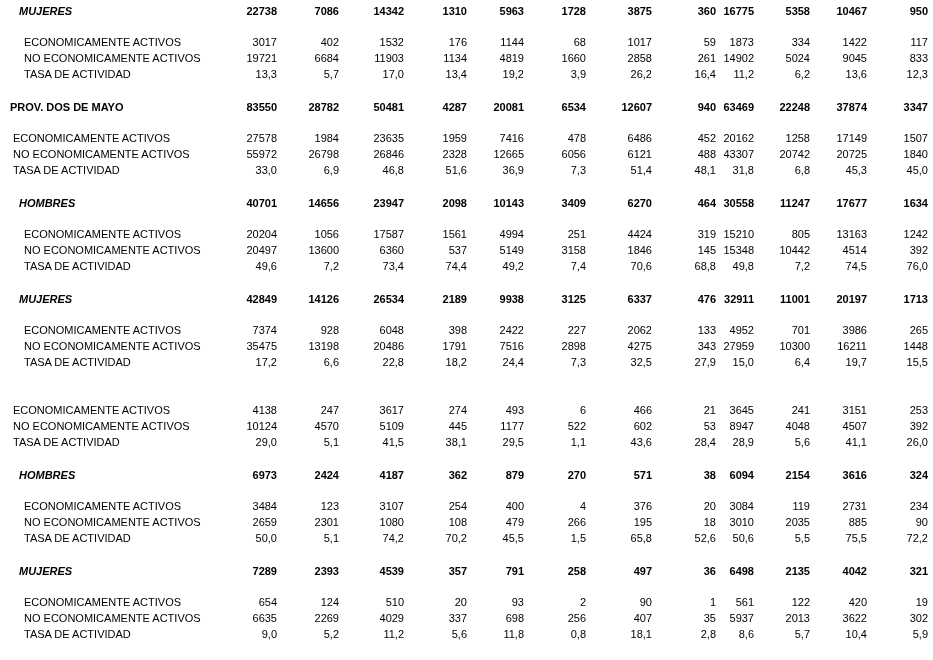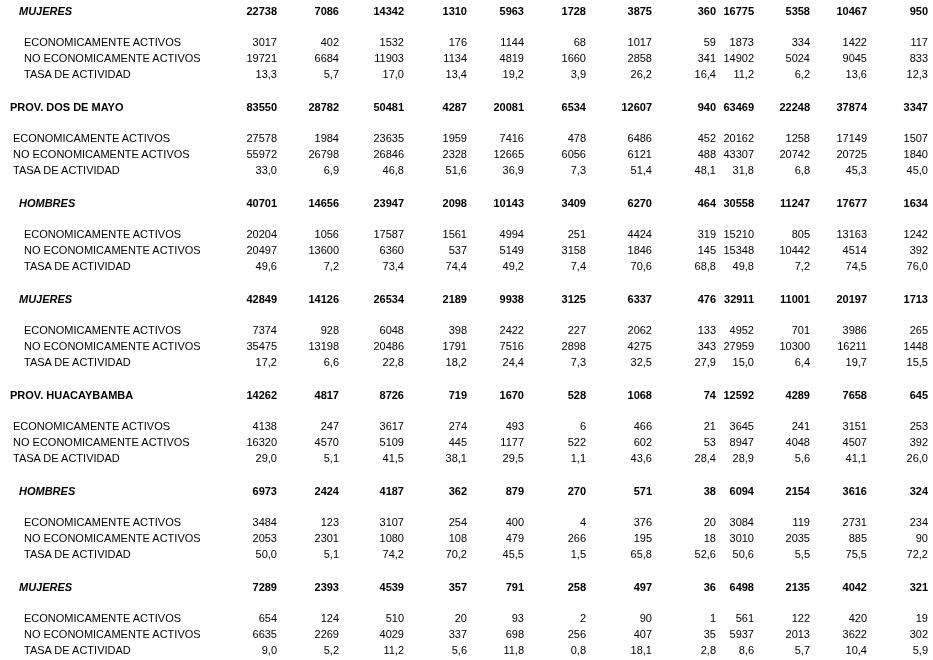--- a/index.html
+++ b/index.html
@@ -103,21 +103,21 @@
         </tr>
   <tr class="detail-row gender">
     <td class="label detail">NO ECONOMICAMENTE ACTIVOS</td>
   <td class="num">19721</td>
           <td class="num">6684</td>
           <td class="num">11903</td>
           <td class="num">1134</td>
           <td class="num">4819</td>
           <td class="num">1660</td>
           <td class="num">2858</td>
-          <td class="num">341</td>
+          <td class="num">261</td>
           <td class="num">14902</td>
           <td class="num">5024</td>
           <td class="num">9045</td>
           <td class="num">833</td>
         </tr>
   <tr class="detail-row gender">
     <td class="label detail">TASA DE ACTIVIDAD</td>
   <td class="num">13,3</td>
           <td class="num">5,7</td>
           <td class="num">17,0</td>
@@ -329,56 +329,41 @@
           <td class="num">27,9</td>
           <td class="num">15,0</td>
           <td class="num">6,4</td>
           <td class="num">19,7</td>
           <td class="num">15,5</td>
         </tr>
   <tr class="spacer-lg gender">
     <td colspan="13"></td>
   </tr>
 
-  <tr class="header-row province">
-    <td class="label title">PROV. HUACAYBAMBA</td>
-  <td class="num">14262</td>
-          <td class="num">4817</td>
-          <td class="num">8726</td>
-          <td class="num">719</td>
-          <td class="num">1670</td>
-          <td class="num">528</td>
-          <td class="num">1068</td>
-          <td class="num">74</td>
-          <td class="num">12592</td>
-          <td class="num">4289</td>
-          <td class="num">7658</td>
-          <td class="num">645</td>
-        </tr>
   <tr class="spacer-sm province">
     <td colspan="13"></td>
   </tr>
   <tr class="detail-row province">
     <td class="label detail">ECONOMICAMENTE ACTIVOS</td>
   <td class="num">4138</td>
           <td class="num">247</td>
           <td class="num">3617</td>
           <td class="num">274</td>
           <td class="num">493</td>
           <td class="num">6</td>
           <td class="num">466</td>
           <td class="num">21</td>
           <td class="num">3645</td>
           <td class="num">241</td>
           <td class="num">3151</td>
           <td class="num">253</td>
         </tr>
   <tr class="detail-row province">
     <td class="label detail">NO ECONOMICAMENTE ACTIVOS</td>
-  <td class="num">16320</td>
+  <td class="num">10124</td>
           <td class="num">4570</td>
           <td class="num">5109</td>
           <td class="num">445</td>
           <td class="num">1177</td>
           <td class="num">522</td>
           <td class="num">602</td>
           <td class="num">53</td>
           <td class="num">8947</td>
           <td class="num">4048</td>
           <td class="num">4507</td>
@@ -431,21 +416,21 @@
           <td class="num">4</td>
           <td class="num">376</td>
           <td class="num">20</td>
           <td class="num">3084</td>
           <td class="num">119</td>
           <td class="num">2731</td>
           <td class="num">234</td>
         </tr>
   <tr class="detail-row gender">
     <td class="label detail">NO ECONOMICAMENTE ACTIVOS</td>
-  <td class="num">2053</td>
+  <td class="num">2659</td>
           <td class="num">2301</td>
           <td class="num">1080</td>
           <td class="num">108</td>
           <td class="num">479</td>
           <td class="num">266</td>
           <td class="num">195</td>
           <td class="num">18</td>
           <td class="num">3010</td>
           <td class="num">2035</td>
           <td class="num">885</td>

